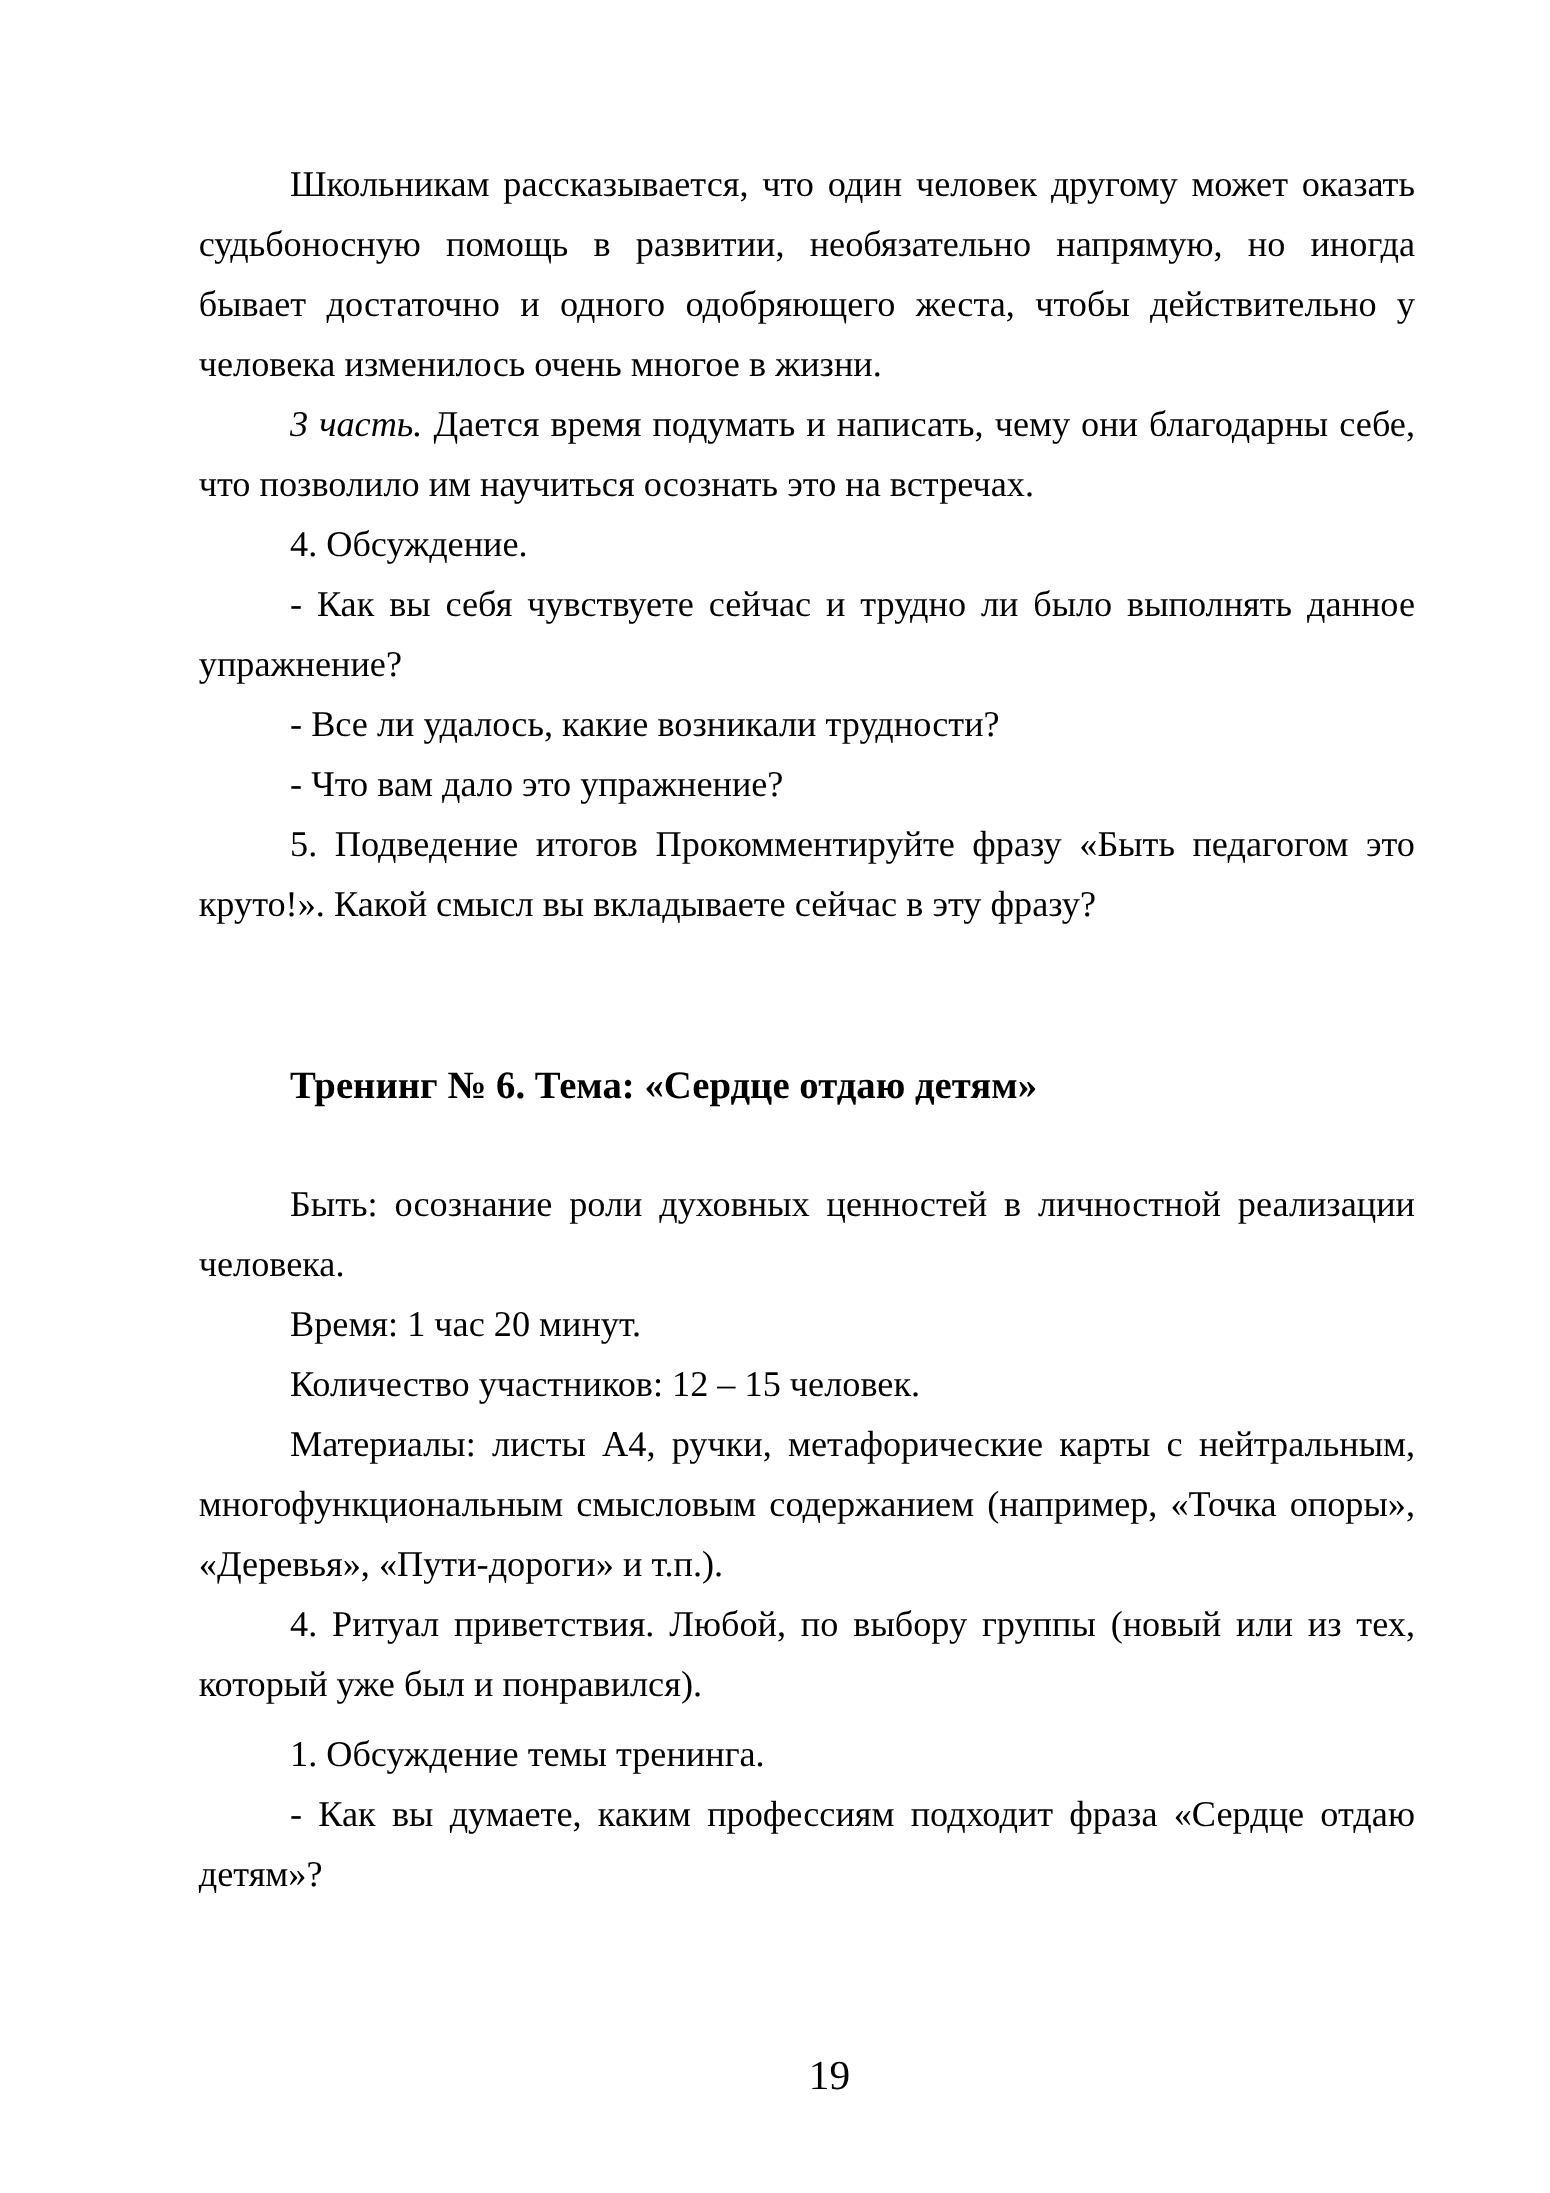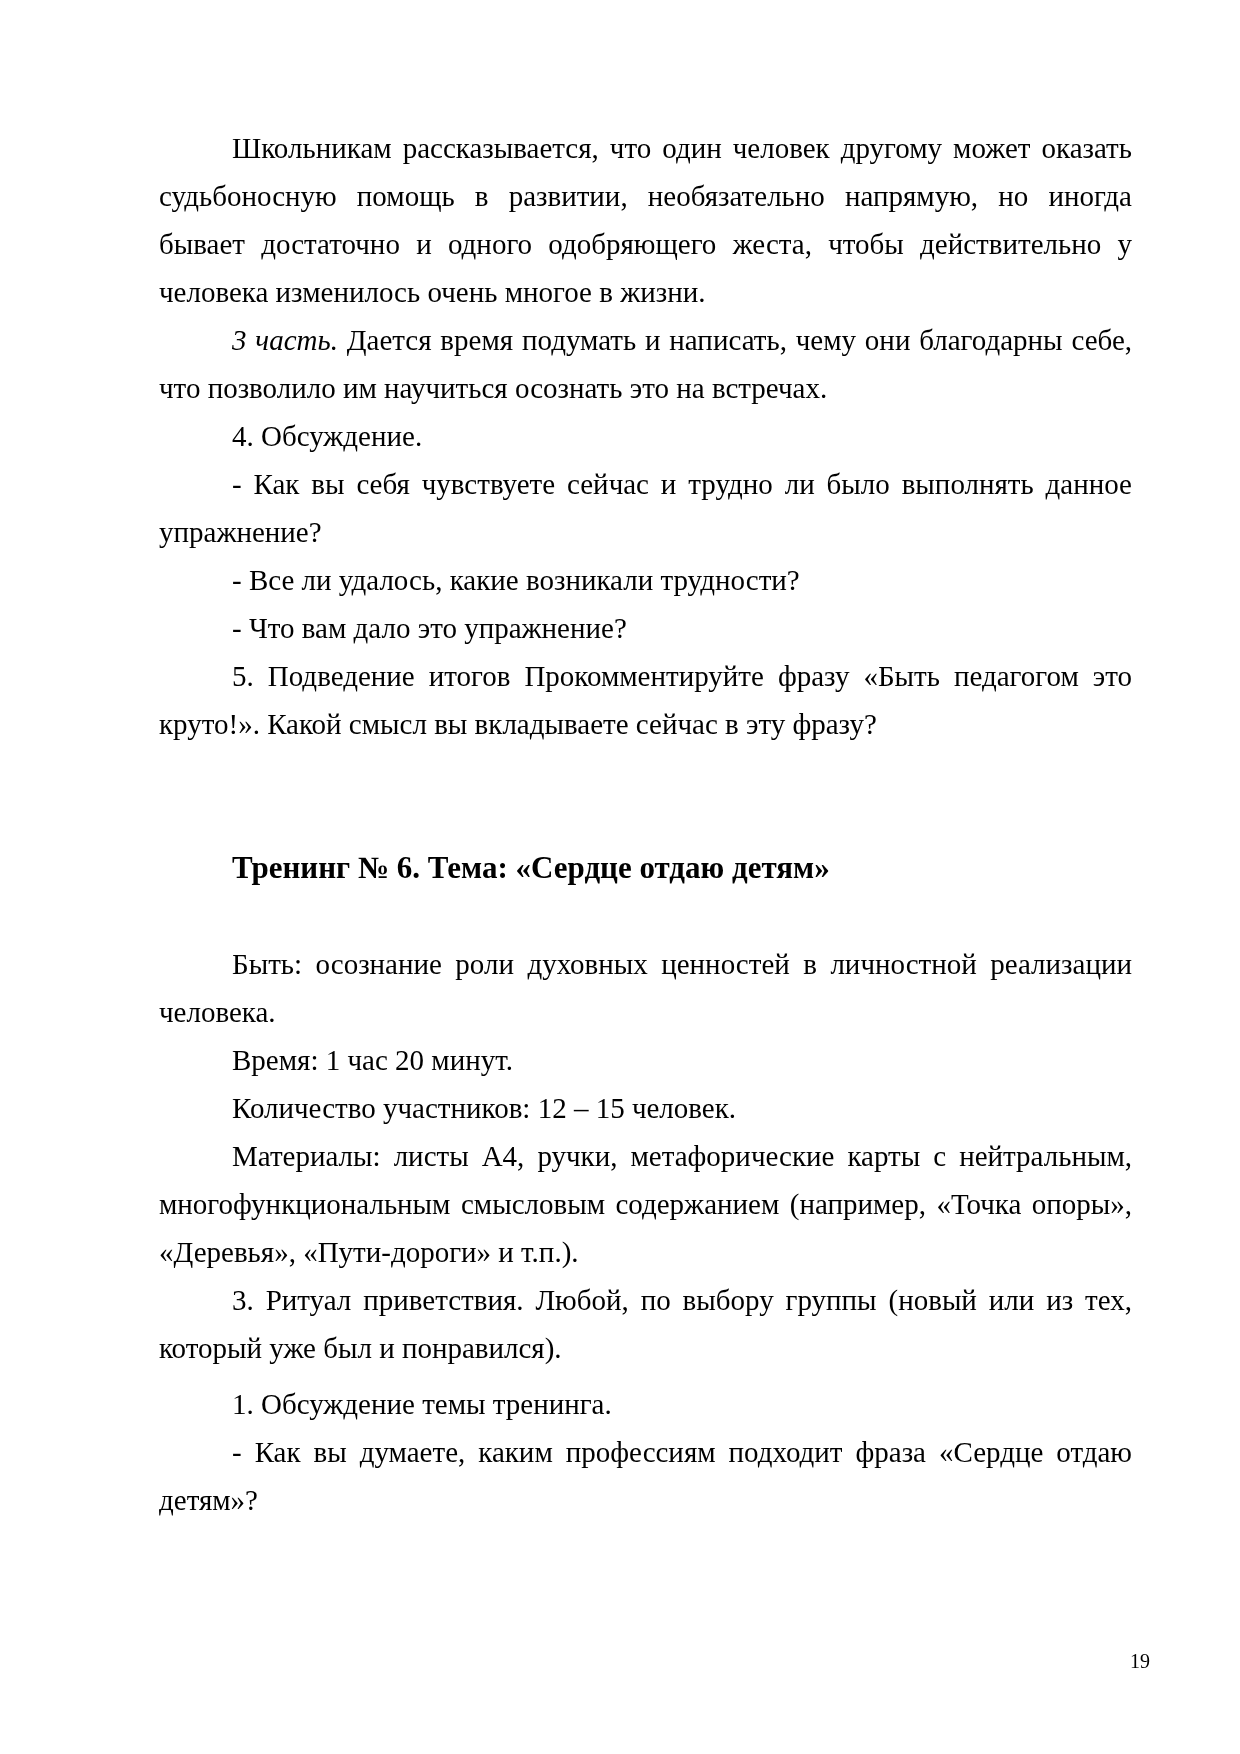--- a/index.html
+++ b/index.html
@@ -42,22 +42,22 @@
     text-align: center;
     text-indent: 0;
   }
   .mt-sm { margin-top: 12px !important; }
   .mt-xs { margin-top: 8px  !important; }
   .page-number {
     position: absolute;
     left: 177px;
     width: 973px;
     top: 1645px;
-    text-align: right;
-    font-size: 20px;
+    text-align: center;
+    font-size: 33px;
     line-height: 32px;
   }
 </style>
 </head>
 <body>
 
 <div class="page">
   <div class="content">
 
     <p>Школьникам рассказывается, что один человек другому может оказать судьбоносную помощь в развитии, необязательно напрямую, но иногда бывает достаточно и одного одобряющего жеста, чтобы действительно у человека изменилось очень многое в жизни.</p>
@@ -82,21 +82,21 @@
 
     <p><span class="bold">Быть:</span><span> осознание роли духовных ценностей в личностной реализации человека.</span></p>
 
     <p><span class="bold">Время:</span><span> 1 час 20 минут.</span></p>
 
     <p><span class="bold">Количество участников:</span><span> 12 – 15 человек.</span></p>
 
     <p><span class="bold">Материалы:</span><span> листы А4, ручки, метафорические карты с нейтральным, многофункциональным смысловым содержанием (например, «Точка опоры», «Деревья», «Пути-дороги» и т.п.).</span></p>
 
 
-    <p><span class="bold">3. Ритуал приветствия.</span><span> Любой, по выбору группы (новый или из тех, который уже был и понравился).</span></p>
+    <p><span class="bold">4. Ритуал приветствия.</span><span> Любой, по выбору группы (новый или из тех, который уже был и понравился).</span></p>
 
     <p class="bold mt-xs">1. Обсуждение темы тренинга.</p>
 
     <p>- Как вы думаете, каким профессиям подходит фраза «Сердце отдаю детям»?</p>
 
 
   </div>
 
   <div class="page-number">19</div>
 </div>

